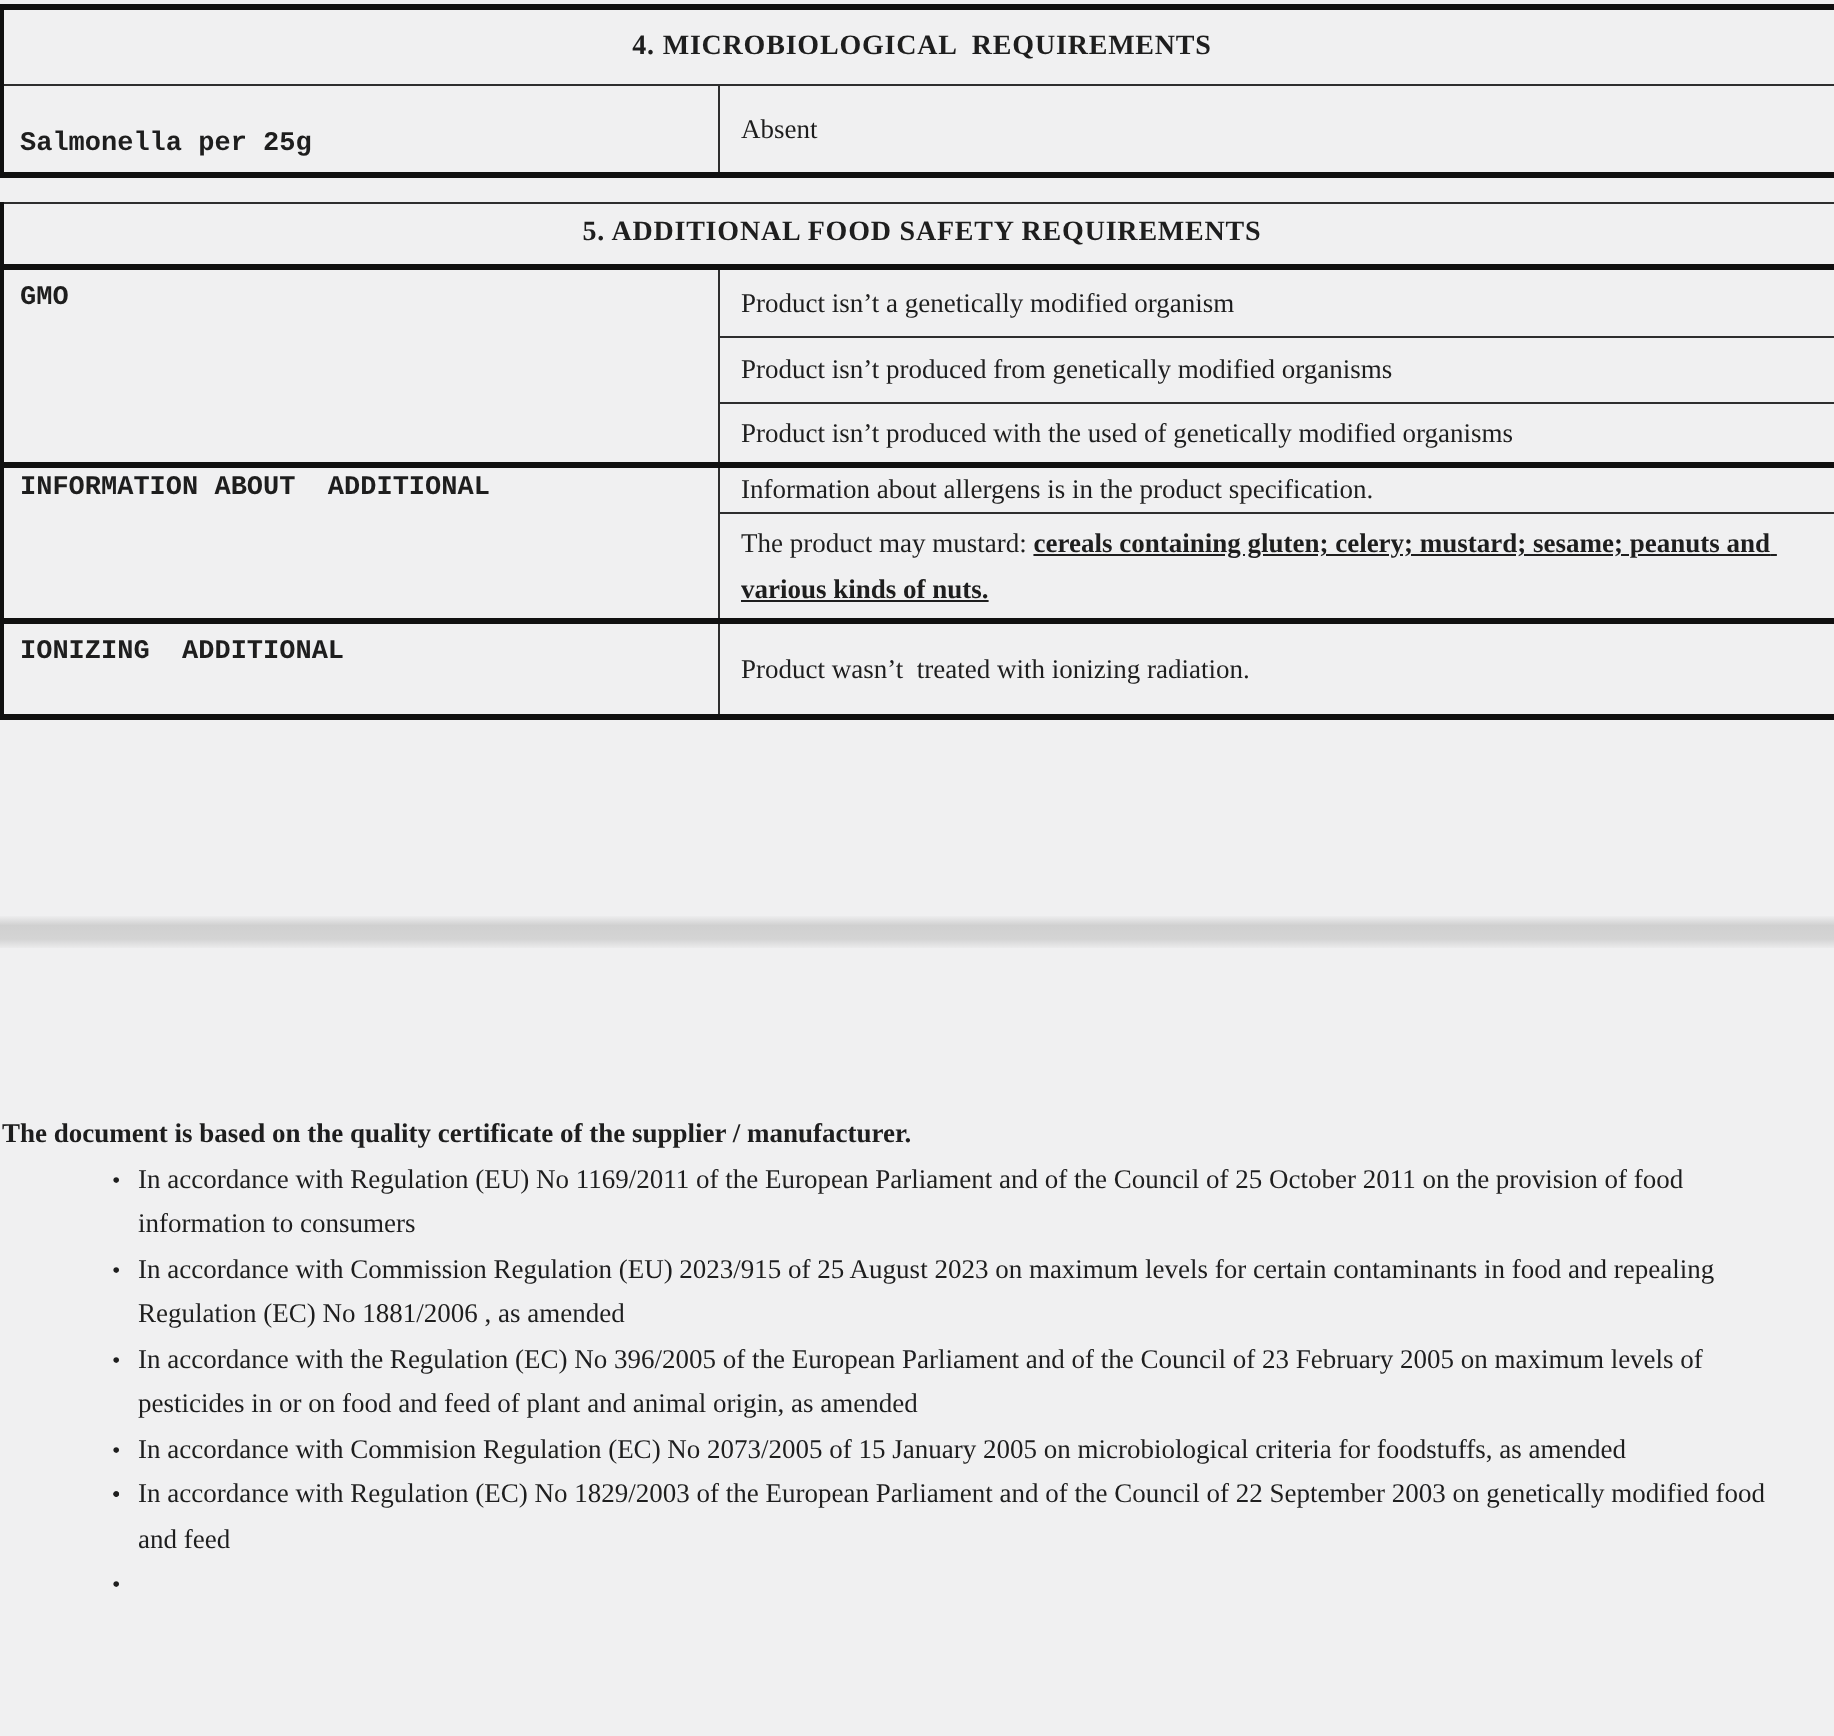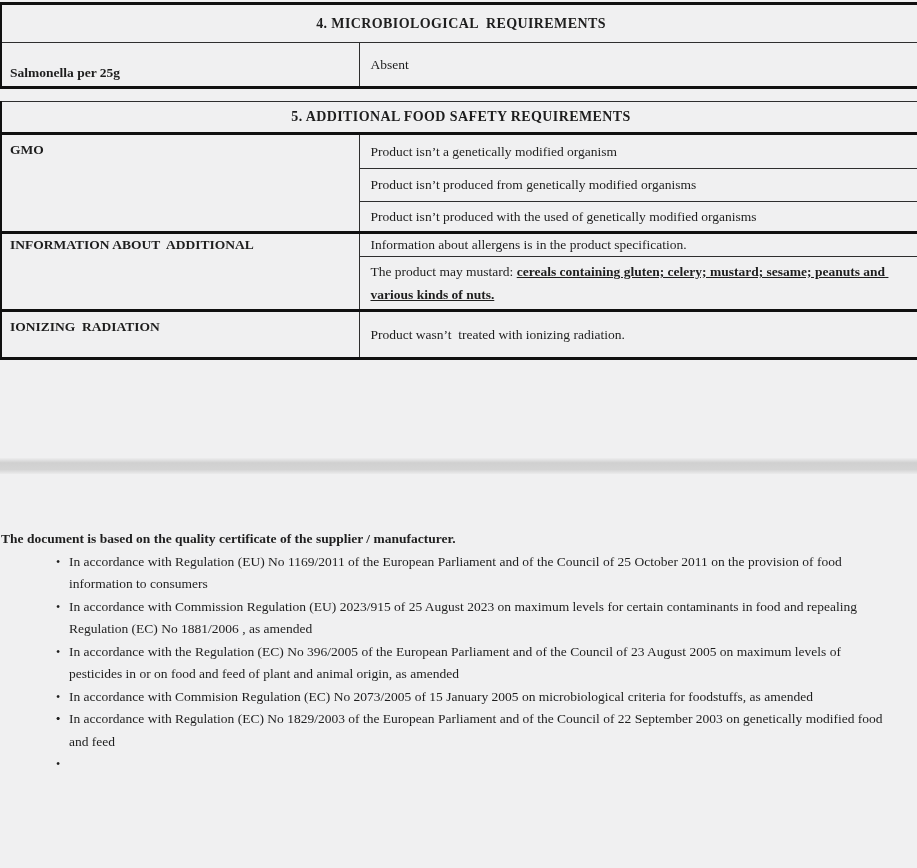--- a/index.html
+++ b/index.html
@@ -32,20 +32,21 @@
   }
   td.hdr {
     text-align: center;
     font-weight: bold;
     font-size: 14px;
     letter-spacing: 0.4px;
   }
   td.param {
     font-weight: bold;
     padding: 20px 6px 4px 8px;
+    font-family: Liberation Mono, monospace;
   }
   td.val { padding: 3px 8px 3px 11px; }
   td.vtop { vertical-align: top; padding-top: 7px; }
   td.vtop2 { vertical-align: top; padding-top: 3px; }
 
   .bt-thick { border-top: 3px solid #101010 !important; }
   .bb-thick { border-bottom: 3px solid #101010 !important; }
   table.spec { border-left: 2px solid #101010; }
 
   #table1 td.hdr { height: 39px; }
@@ -66,21 +67,21 @@
     background: linear-gradient(to bottom, #ededee 0%, #d0d0d0 30%, #d4d4d4 72%, #ebebec 100%);
   }
 
   #statement {
     position: absolute;
     top: 528px; left: 0; right: 0;
     padding: 0 26px 0 1px;
     font-size: 13.5px;
     line-height: 22.5px;
   }
-  #statement p.lead { font-weight: bold; }
+  #statement p.lead { font-weight: bold; margin-top: 28px; }
   .bullet {
     position: relative;
     padding-left: 68px;
   }
   .bullet .dot {
     position: absolute;
     left: 55px;
     top: 0;
     font-size: 12px;
   }
@@ -126,42 +127,42 @@
       <td class="val h-gmo3 bb-thick">Product isn’t produced with the used of genetically modified organisms</td>
     </tr>
     <tr>
       <td rowspan="2" class="param vtop2 bb-thick">INFORMATION ABOUT  ADDITIONAL</td>
       <td class="val h-alg1">Information about allergens is in the product specification.</td>
     </tr>
     <tr>
       <td class="val vtop2 h-alg2 bb-thick"><span>The product may mustard: </span><span class="emph">cereals containing gluten; celery; mustard; sesame; peanuts and various kinds of nuts.</span></td>
     </tr>
     <tr>
-      <td class="param vtop h-ion bb-thick">IONIZING  RADIATION</td>
+      <td class="param vtop h-ion bb-thick">IONIZING  ADDITIONAL</td>
       <td class="val h-ion bb-thick">Product wasn’t  treated with ionizing radiation.</td>
     </tr>
   </tbody>
     </table>
 
   <div id="band"></div>
 
   <div id="statement">
     <p class="lead">The document is based on the quality certificate of the supplier / manufacturer.</p>
 
     <div class="bullet">
       <span class="dot">•</span>
       <span>In accordance with Regulation (EU) No 1169/2011 of the European Parliament and of the Council of 25 October 2011 on the provision of food information to consumers</span>
     </div>
     <div class="bullet">
       <span class="dot">•</span>
       <span>In accordance with Commission Regulation (EU) 2023/915 of 25 August 2023 on maximum levels for certain contaminants in food and repealing Regulation (EC) No 1881/2006 , as amended</span>
     </div>
     <div class="bullet">
       <span class="dot">•</span>
-      <span>In accordance with the Regulation (EC) No 396/2005 of the European Parliament and of the Council of 23 August 2005 on maximum levels of pesticides in or on food and feed of plant and animal origin, as amended</span>
+      <span>In accordance with the Regulation (EC) No 396/2005 of the European Parliament and of the Council of 23 February 2005 on maximum levels of pesticides in or on food and feed of plant and animal origin, as amended</span>
     </div>
     <div class="bullet">
       <span class="dot">•</span>
       <span>In accordance with Commision Regulation (EC) No 2073/2005 of 15 January 2005 on microbiological criteria for foodstuffs, as amended</span>
     </div>
     <div class="bullet">
       <span class="dot">•</span>
     </div>
     <div class="bullet">
       <span class="dot">•</span>

